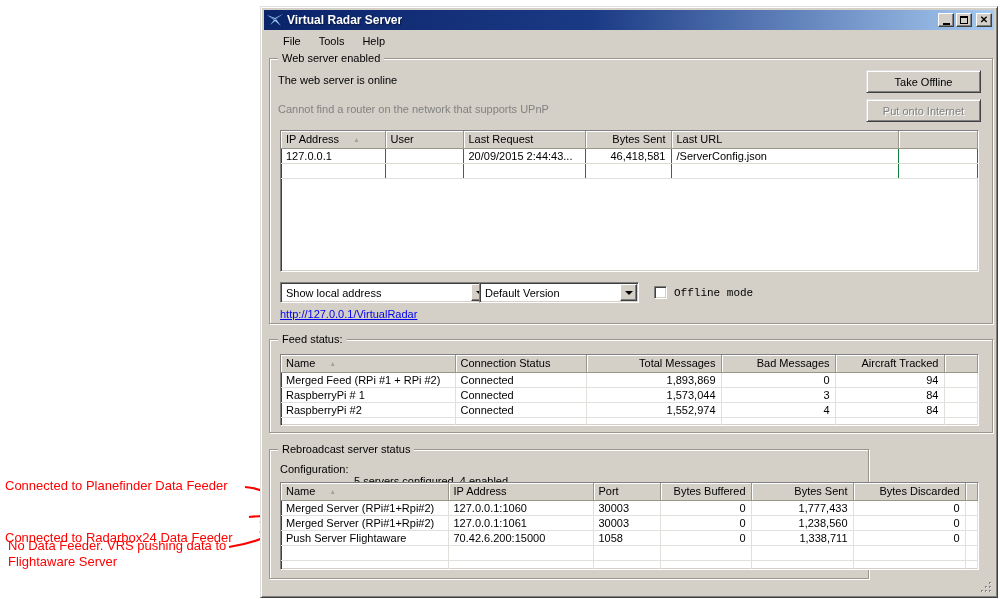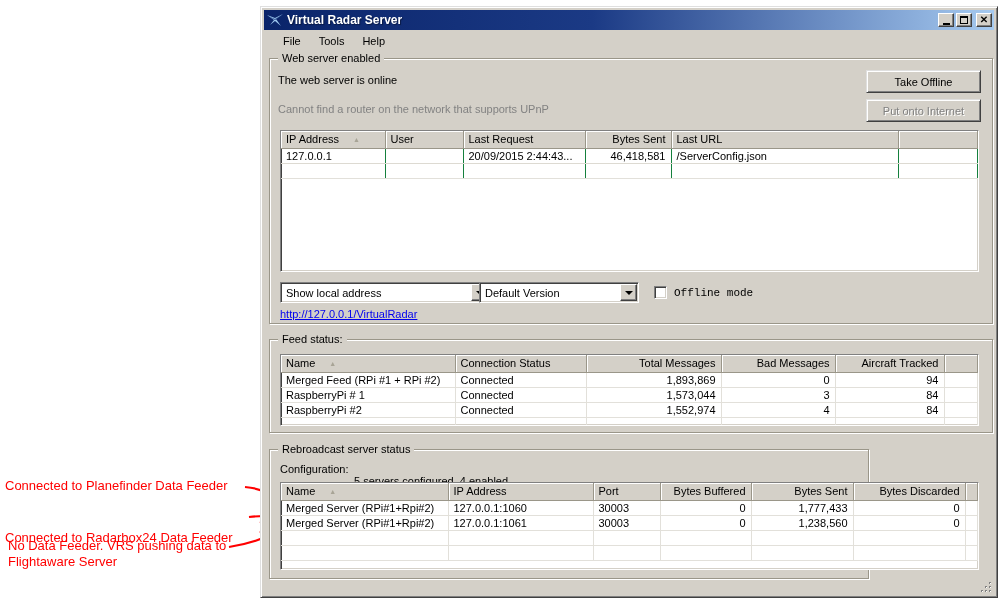--- a/index.html
+++ b/index.html
@@ -295,20 +295,29 @@
                 <td>1,777,433</td>
                 <td>0</td>
                 <td></td>
               </tr>
               <tr>
                 <td>Merged Server (RPi#1+Rpi#2)</td>
                 <td>127.0.0.1:1061</td>
                 <td>30003</td>
                 <td>0</td>
                 <td>1,238,560</td>
+                <td>0</td>
+                <td></td>
+              </tr>
+              <tr>
+                <td>Push Server Flightaware</td>
+                <td>70.42.6.200:15000</td>
+                <td>1058</td>
+                <td>0</td>
+                <td>1,338,711</td>
                 <td>0</td>
                 <td></td>
               </tr>
               <tr class="empty">
                 <td>&nbsp;</td>
                 <td>&nbsp;</td>
                 <td>&nbsp;</td>
                 <td>&nbsp;</td>
                 <td>&nbsp;</td>
                 <td>&nbsp;</td>

